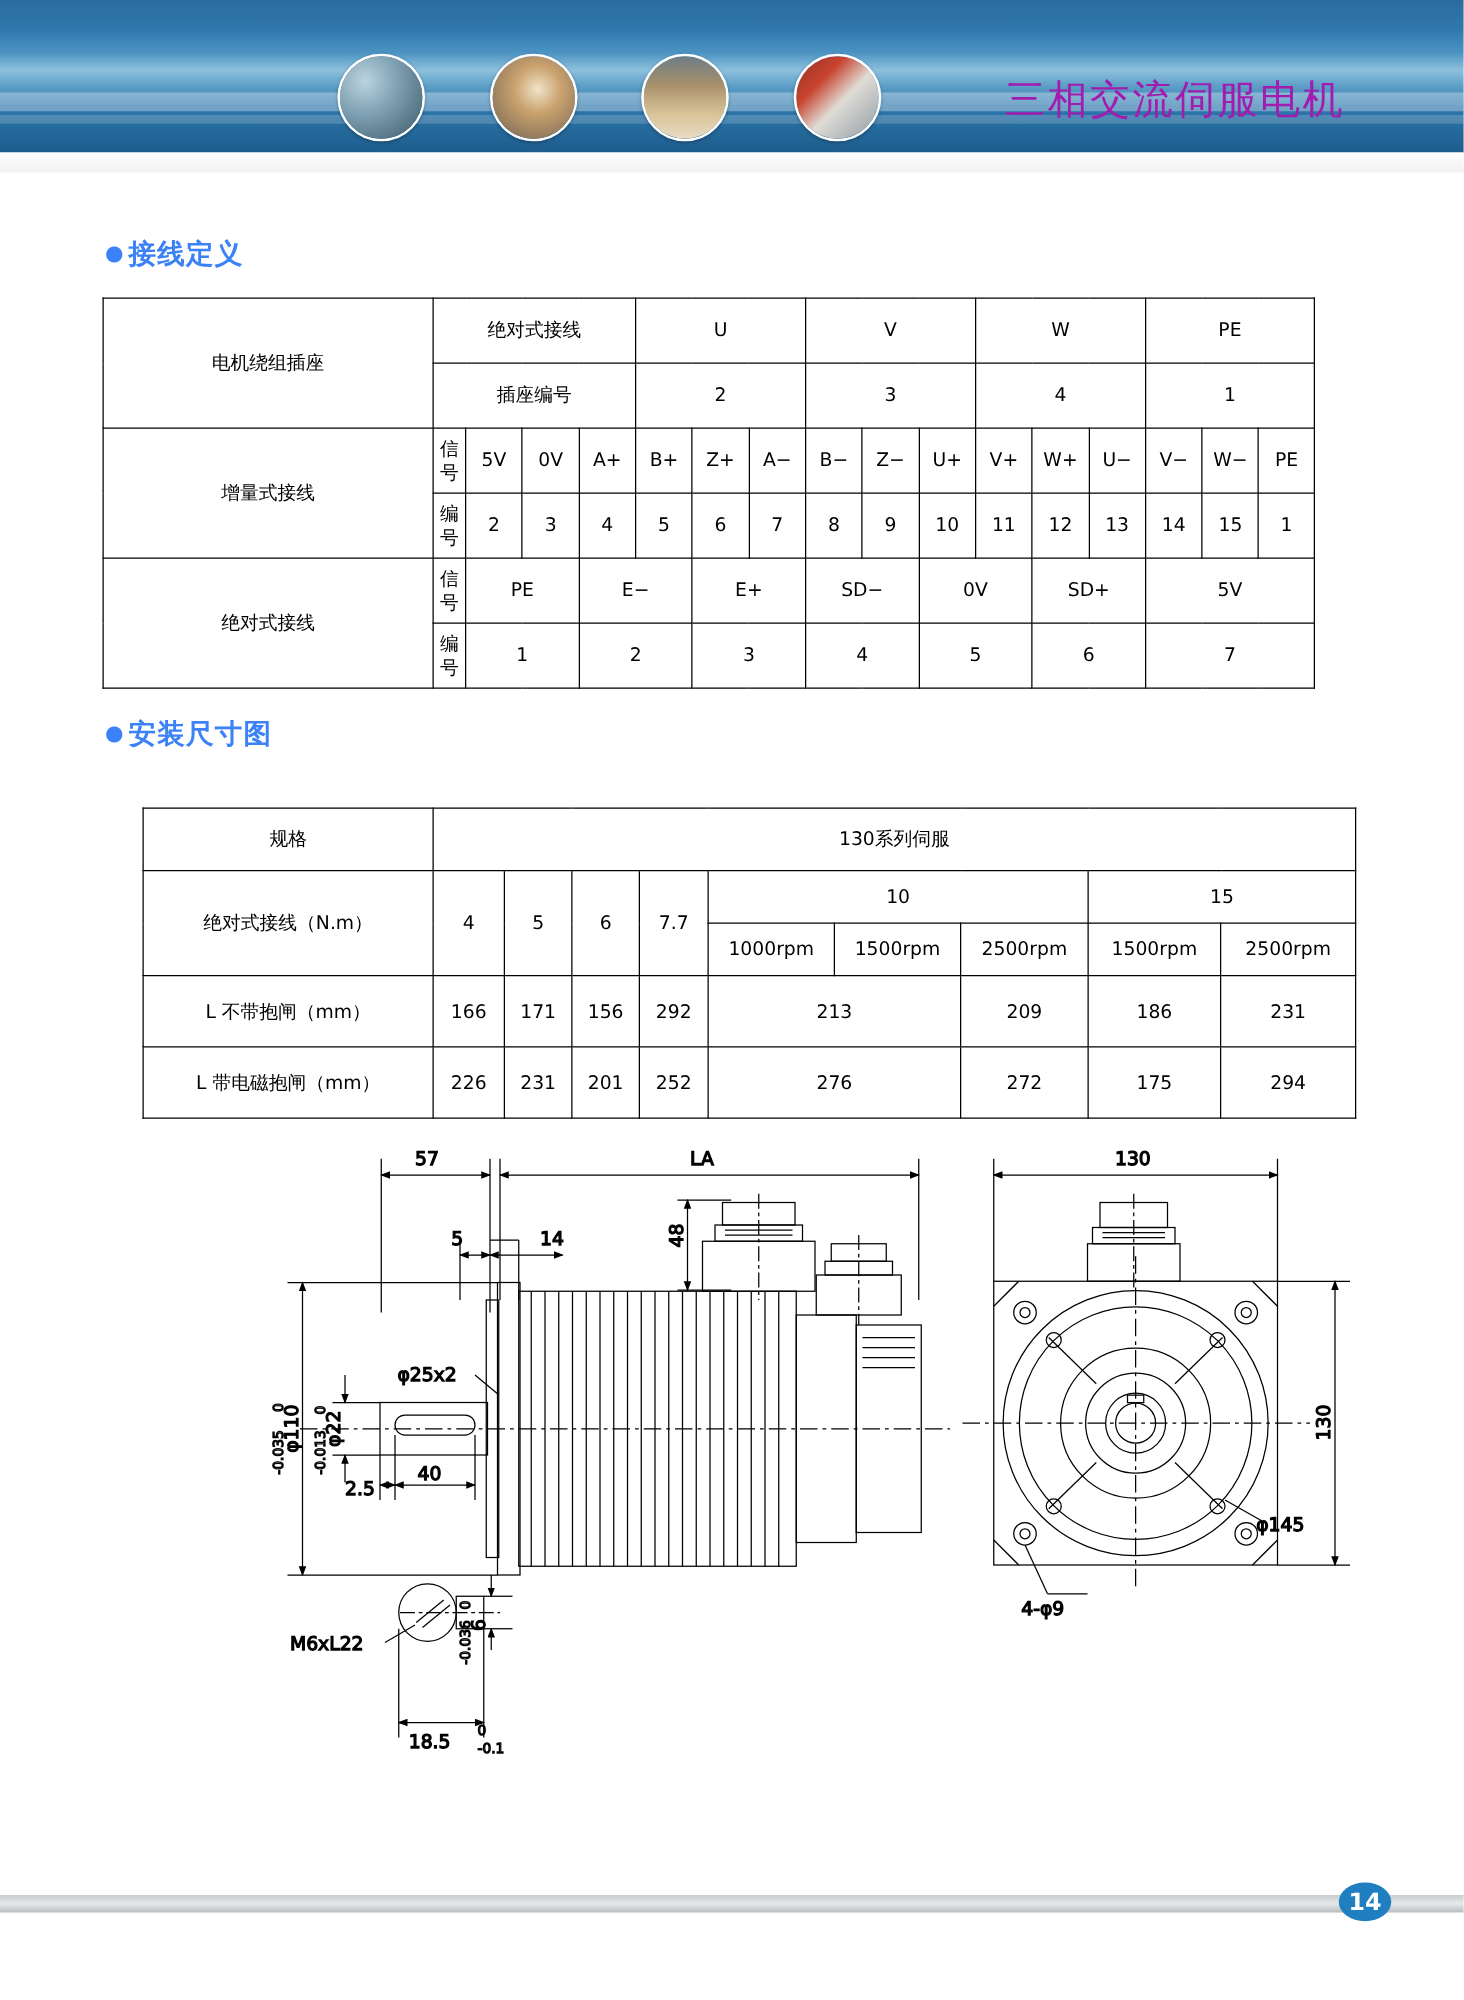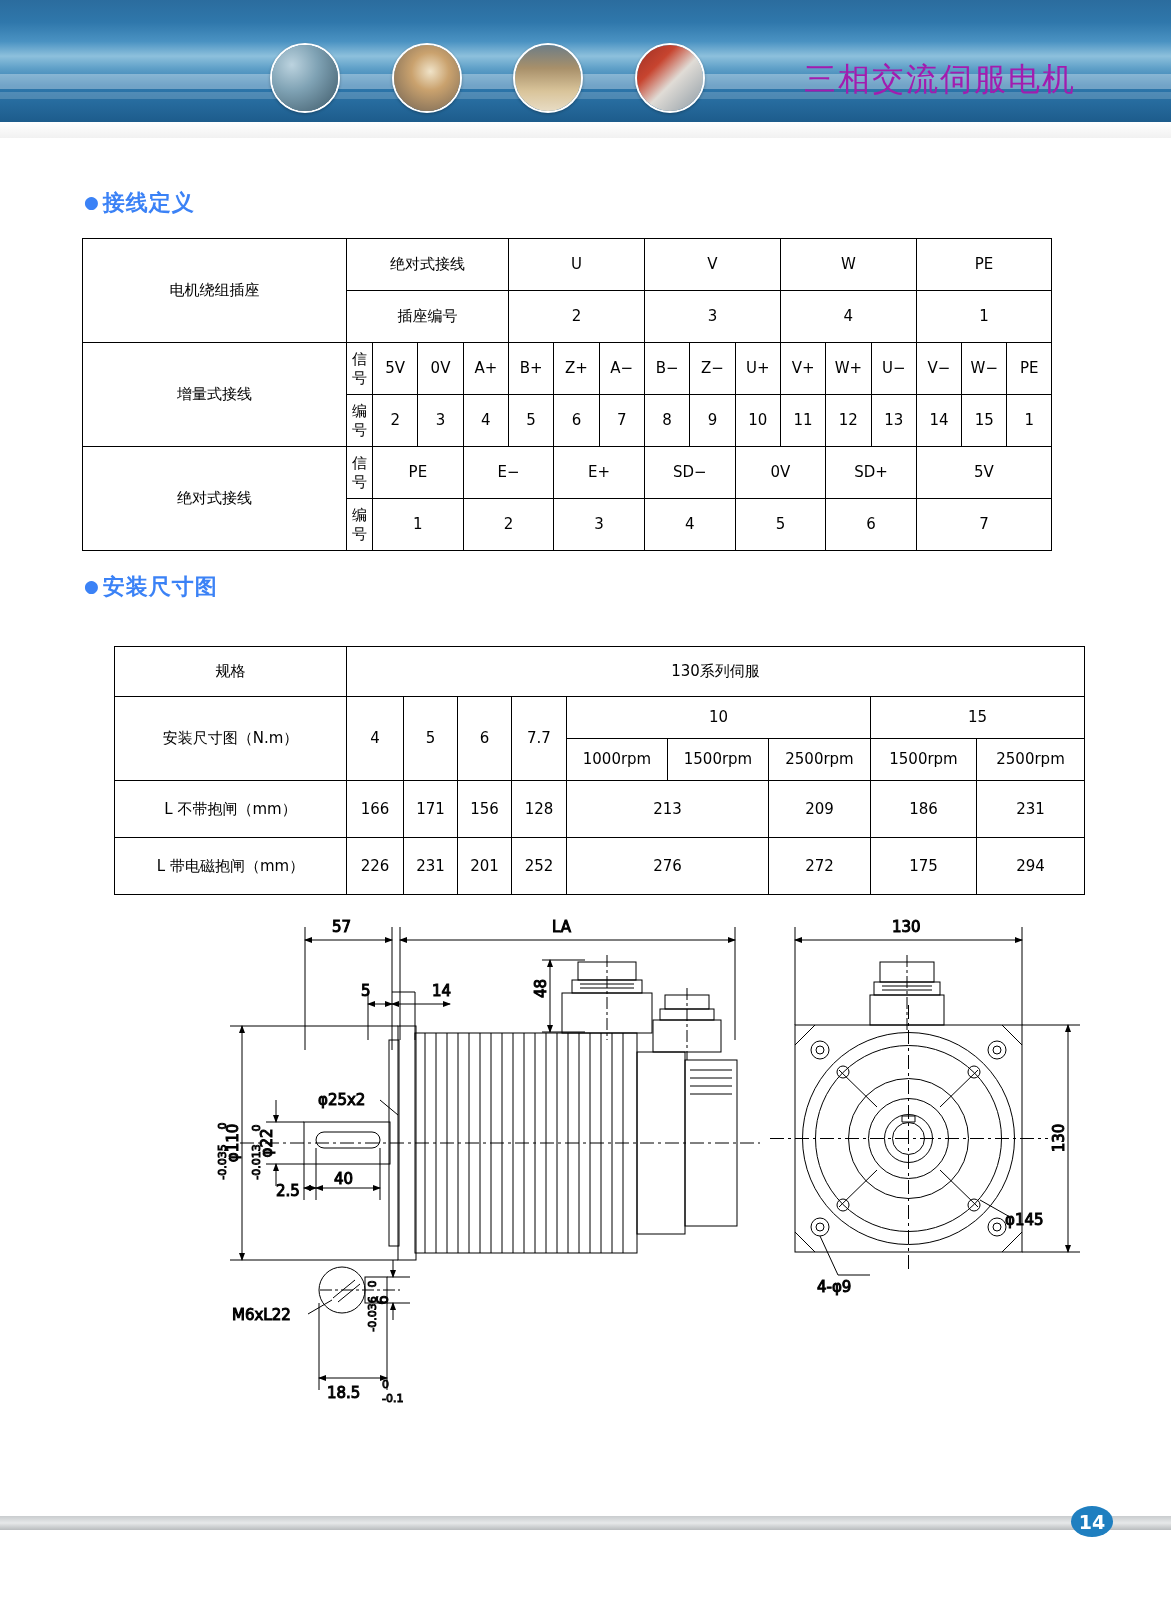--- a/index.html
+++ b/index.html
@@ -315,41 +315,41 @@
       <col style="width:102px">
     <col style="width:106px">
       <col style="width:108px">
   </colgroup>
   <tbody>
     <tr style="height:50px;">
       <td class="cjk">规格</td>
       <td class="cjk" colspan="9">130系列伺服</td>
     </tr>
     <tr style="height:42px;">
-      <td class="cjk" rowspan="2">安装尺寸图（N.m）</td>
+      <td class="cjk" rowspan="2">绝对式接线（N.m）</td>
       <td rowspan="2">4</td>
       <td rowspan="2">5</td>
       <td rowspan="2">6</td>
       <td rowspan="2">7.7</td>
       <td colspan="3">10</td>
       <td colspan="2">15</td>
     </tr>
     <tr style="height:42px;">
       <td>1000rpm</td>
       <td>1500rpm</td>
       <td>2500rpm</td>
       <td>1500rpm</td>
       <td>2500rpm</td>
     </tr>
     <tr style="height:57px;">
       <td class="cjk">L 不带抱闸（mm）</td>
       <td>166</td>
       <td>171</td>
       <td>156</td>
-      <td>128</td>
+      <td>292</td>
       <td colspan="2">213</td>
       <td>209</td>
       <td>186</td>
       <td>231</td>
     </tr>
     <tr style="height:57px;">
       <td class="cjk">L 带电磁抱闸（mm）</td>
       <td>226</td>
       <td>231</td>
       <td>201</td>

